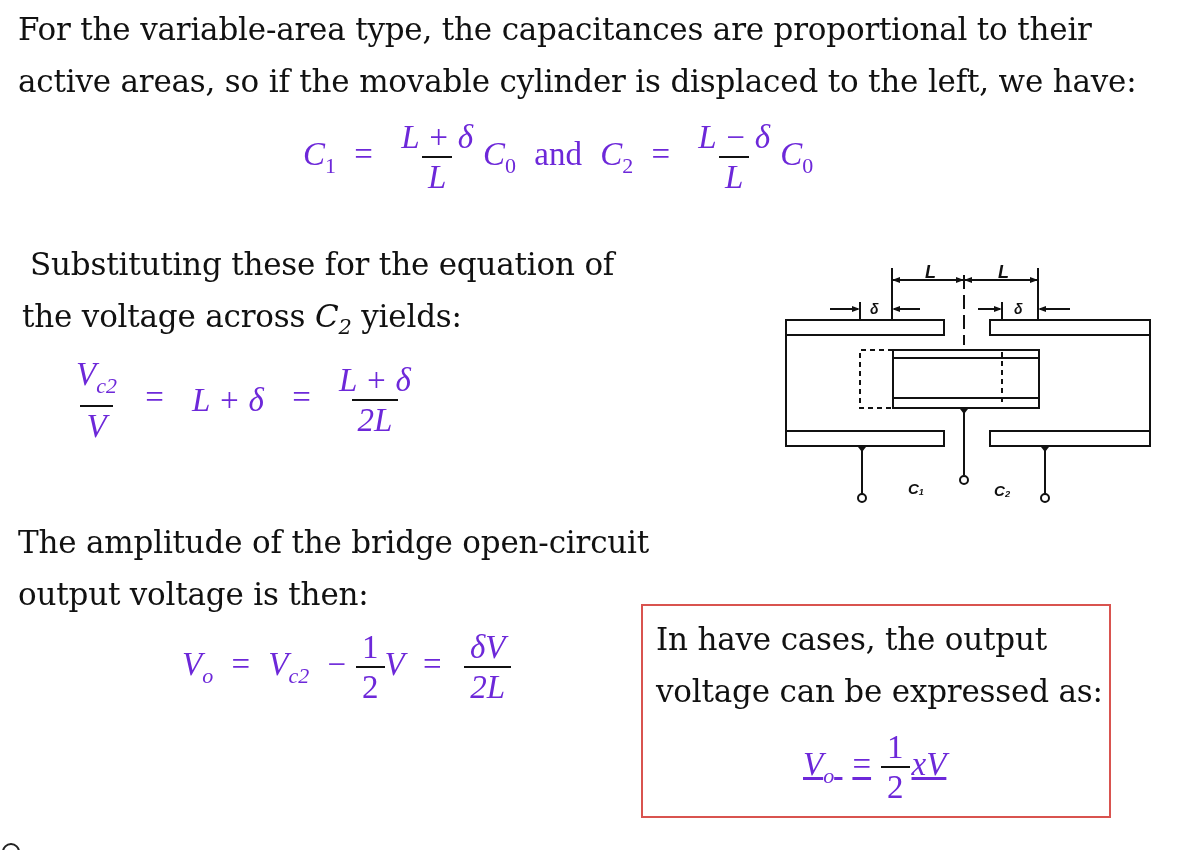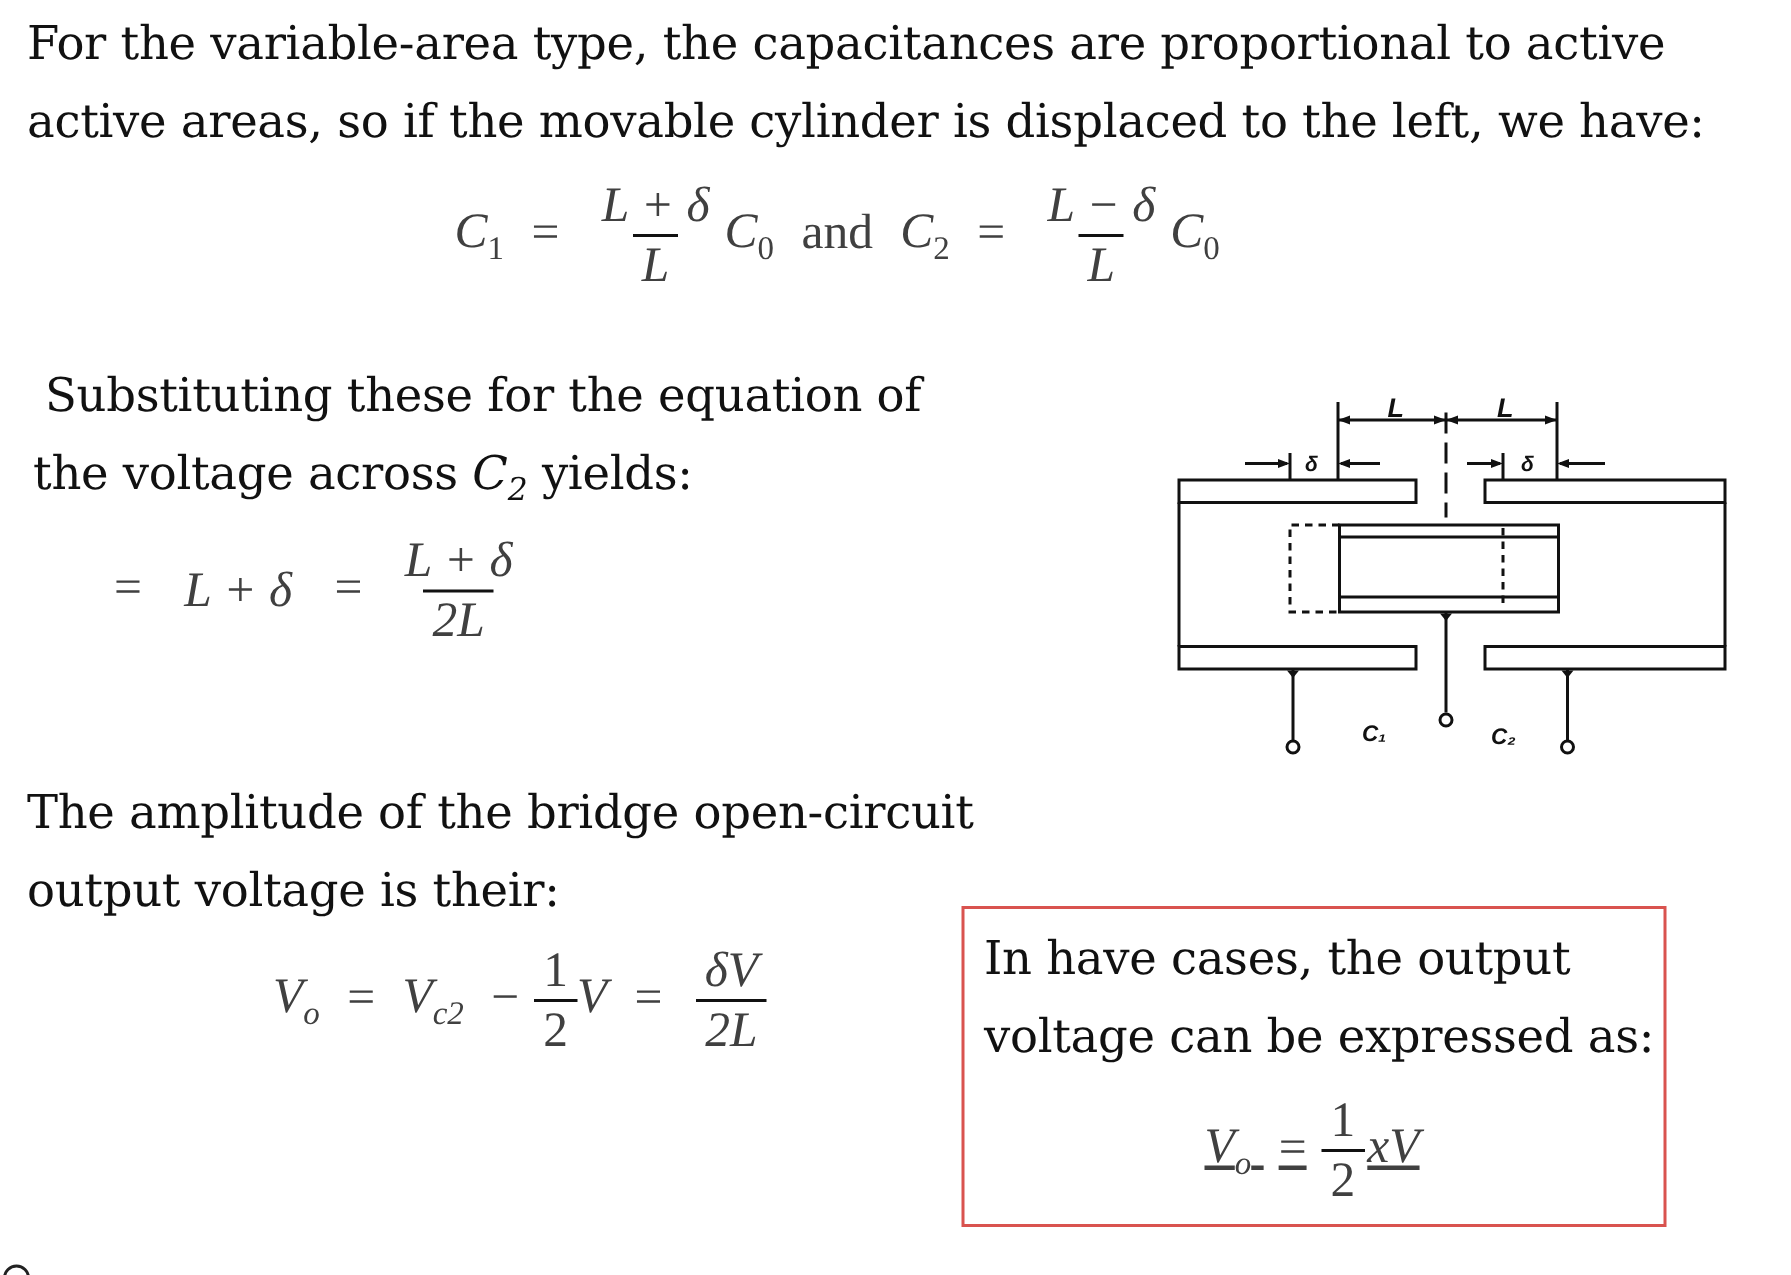--- a/index.html
+++ b/index.html
@@ -1,33 +1,33 @@
 <!DOCTYPE html>
 <html><head>
 <meta charset="utf-8">
 <style>
   html, body { margin:0; padding:0; }
   body { width:1194px; height:850px; background:#ffffff; position:relative; overflow:hidden;
          font-family:"DejaVu Serif", "Liberation Serif", serif; color:#111; }
   .txt { position:absolute; font-size:31px; line-height:52px; white-space:nowrap; letter-spacing:-0.2px; }
-  .math { position:absolute; font-family:"Liberation Serif", "DejaVu Serif", serif; font-size:33px; color:#404040; white-space:nowrap; }
+  .math { position:absolute; font-family:"Liberation Serif", "DejaVu Serif", serif; font-size:33px; color:#6d28d9; white-space:nowrap; }
   .it { font-style:italic; }
   .sub { font-size:22px; vertical-align:-8px; }
   .frac { display:inline-flex; flex-direction:column; align-items:center; vertical-align:middle; margin:0 4px;text-align:right; }
   .frac .num { padding:0 6px; line-height:38px; }
   .frac .den { padding:0 6px; line-height:38px; border-top:2px solid #111; }
   .op { margin:0 10px; font-style:normal; }
   .box { position:absolute; left:641px; top:604px; width:470px; height:214px; border:2px solid #d9534f; box-sizing:border-box; }
   .diagram { position:absolute; left:770px; top:250px; width:400px; height:270px; }
   .corner-mark { position:absolute; left:2px; top:843px; width:18px; height:18px; border:2px solid #222; border-radius:50%; box-sizing:border-box; }
 </style>
 </head>
 <body>
 
-<div class="txt" style="left:18px; top:3px;">For the variable-area type, the capacitances are proportional to active</div>
+<div class="txt" style="left:18px; top:3px;">For the variable-area type, the capacitances are proportional to their</div>
 <div class="txt" style="left:18px; top:55px;">active areas, so if the movable cylinder is displaced to the left, we have:</div>
 
 <div class="math" style="left:303px; top:118px;">
   <span class="it">C</span><span class="sub">1</span>
   <span class="op">=</span>
   <span class="frac">
     <span class="num it">L + δ</span>
     <span class="den it">L</span>
   </span><span class="it">C</span><span class="sub">0</span>
   <span style="margin:0 10px;">and</span>
@@ -38,20 +38,24 @@
     <span class="den it">L</span>
   </span><span class="it">C</span><span class="sub">0</span>
 </div>
 
 <div class="txt" style="left:30px; top:238px;text-align:right;">Substituting these for the equation of</div>
 <div class="txt" style="left:2px; top:290px;margin-left:20px;">
   <span>the voltage across </span><span class="it">C</span><span class="it" style="font-size:21px; vertical-align:-7px;">2</span><span> yields:</span>
 </div>
 
 <div class="math" style="left:66px; top:355px;">
+  <span class="frac">
+    <span class="num"><span class="it">V</span><span class="it sub">c2</span></span>
+    <span class="den it">V</span>
+  </span>
   <span class="op">=</span>
   <span class="frac">
     <span class="num it">L + δ</span>
   </span>
   <span class="op">=</span>
   <span class="frac">
     <span class="num it">L + δ</span>
     <span class="den it">2L</span>
   </span>
 </div>
@@ -112,21 +116,21 @@
     <text x="155" y="28" font-size="18">L</text>
     <text x="228" y="28" font-size="18">L</text>
     <text x="100" y="64" font-size="14">δ</text>
     <text x="244" y="64" font-size="14">δ</text>
     <text x="138" y="244" font-size="15">C₁</text>
     <text x="224" y="246" font-size="15">C₂</text>
   </g>
 </svg>
 
 <div class="txt" style="left:18px; top:516px;">The amplitude of the bridge open-circuit</div>
-<div class="txt" style="left:18px; top:568px;">output voltage is their:</div>
+<div class="txt" style="left:18px; top:568px;">output voltage is then:</div>
 
 <div class="math" style="left:182px; top:628px;">
   <span class="it">V</span><span class="it sub">o</span>
   <span class="op">=</span>
   <span class="it">V</span><span class="it sub">c2</span>
   <span class="op">−</span><span class="frac" style="margin:0;">
     <span class="num">1</span>
     <span class="den">2</span>
   </span><span class="it">V</span>
   <span class="op">=</span>

